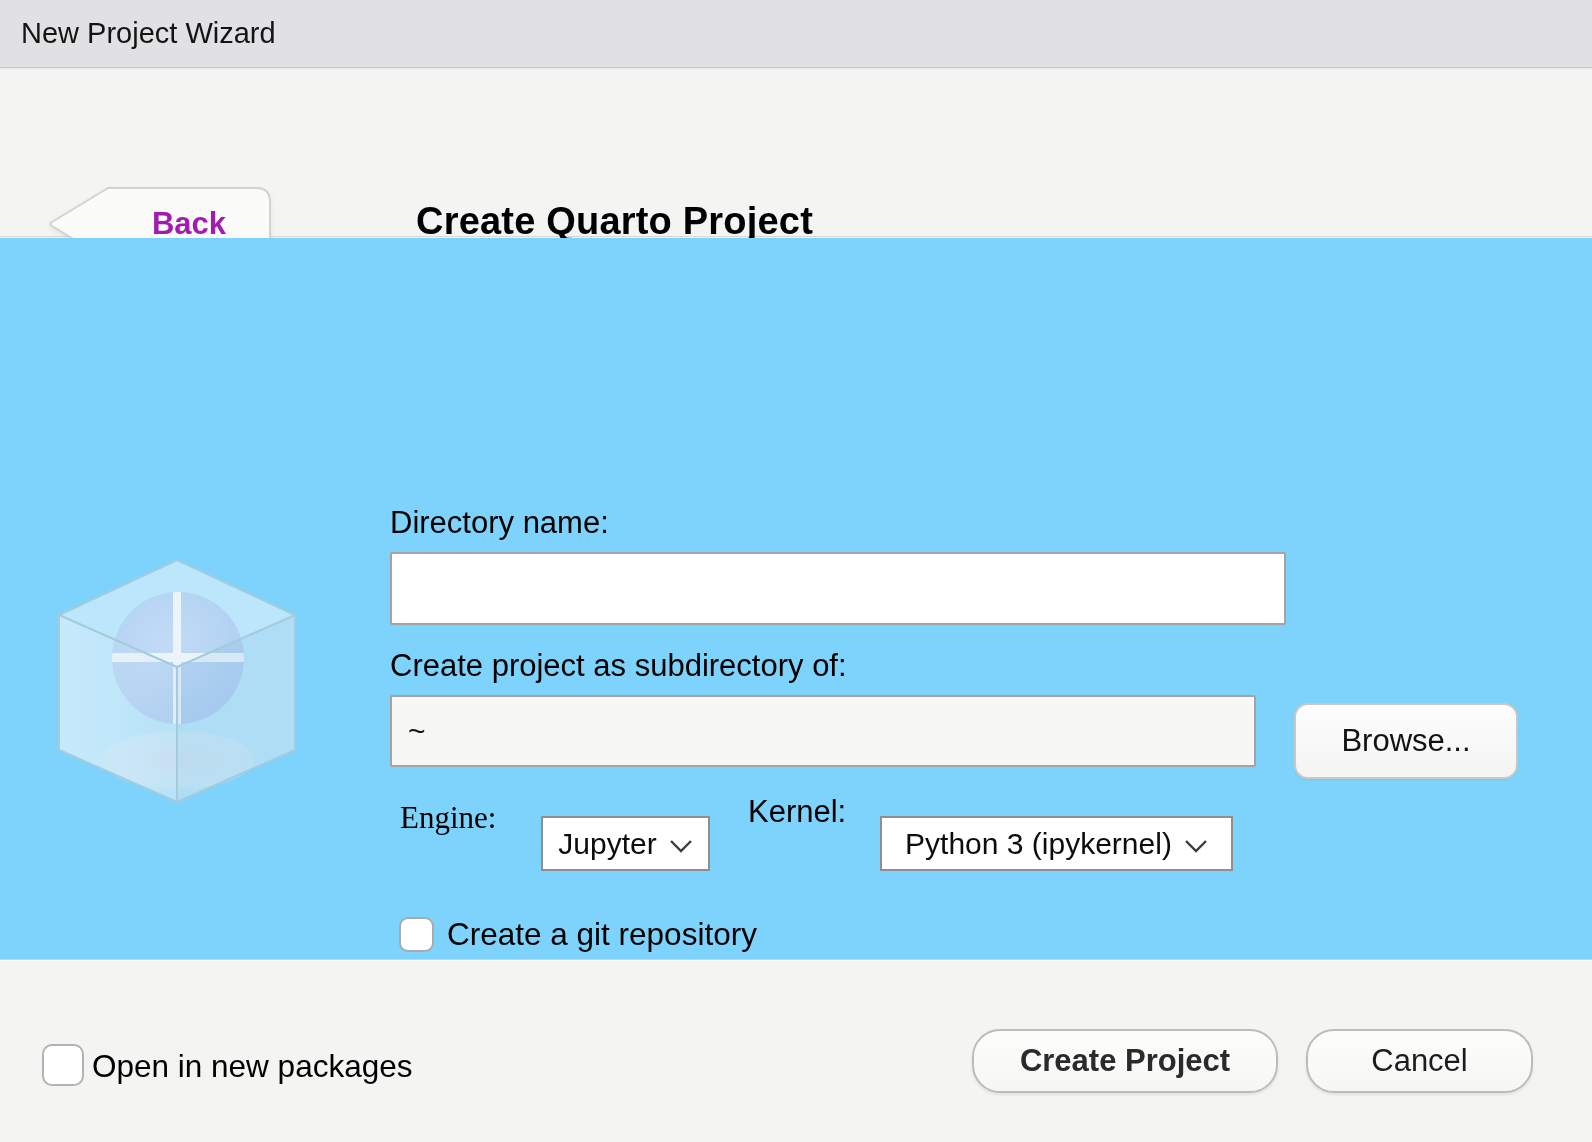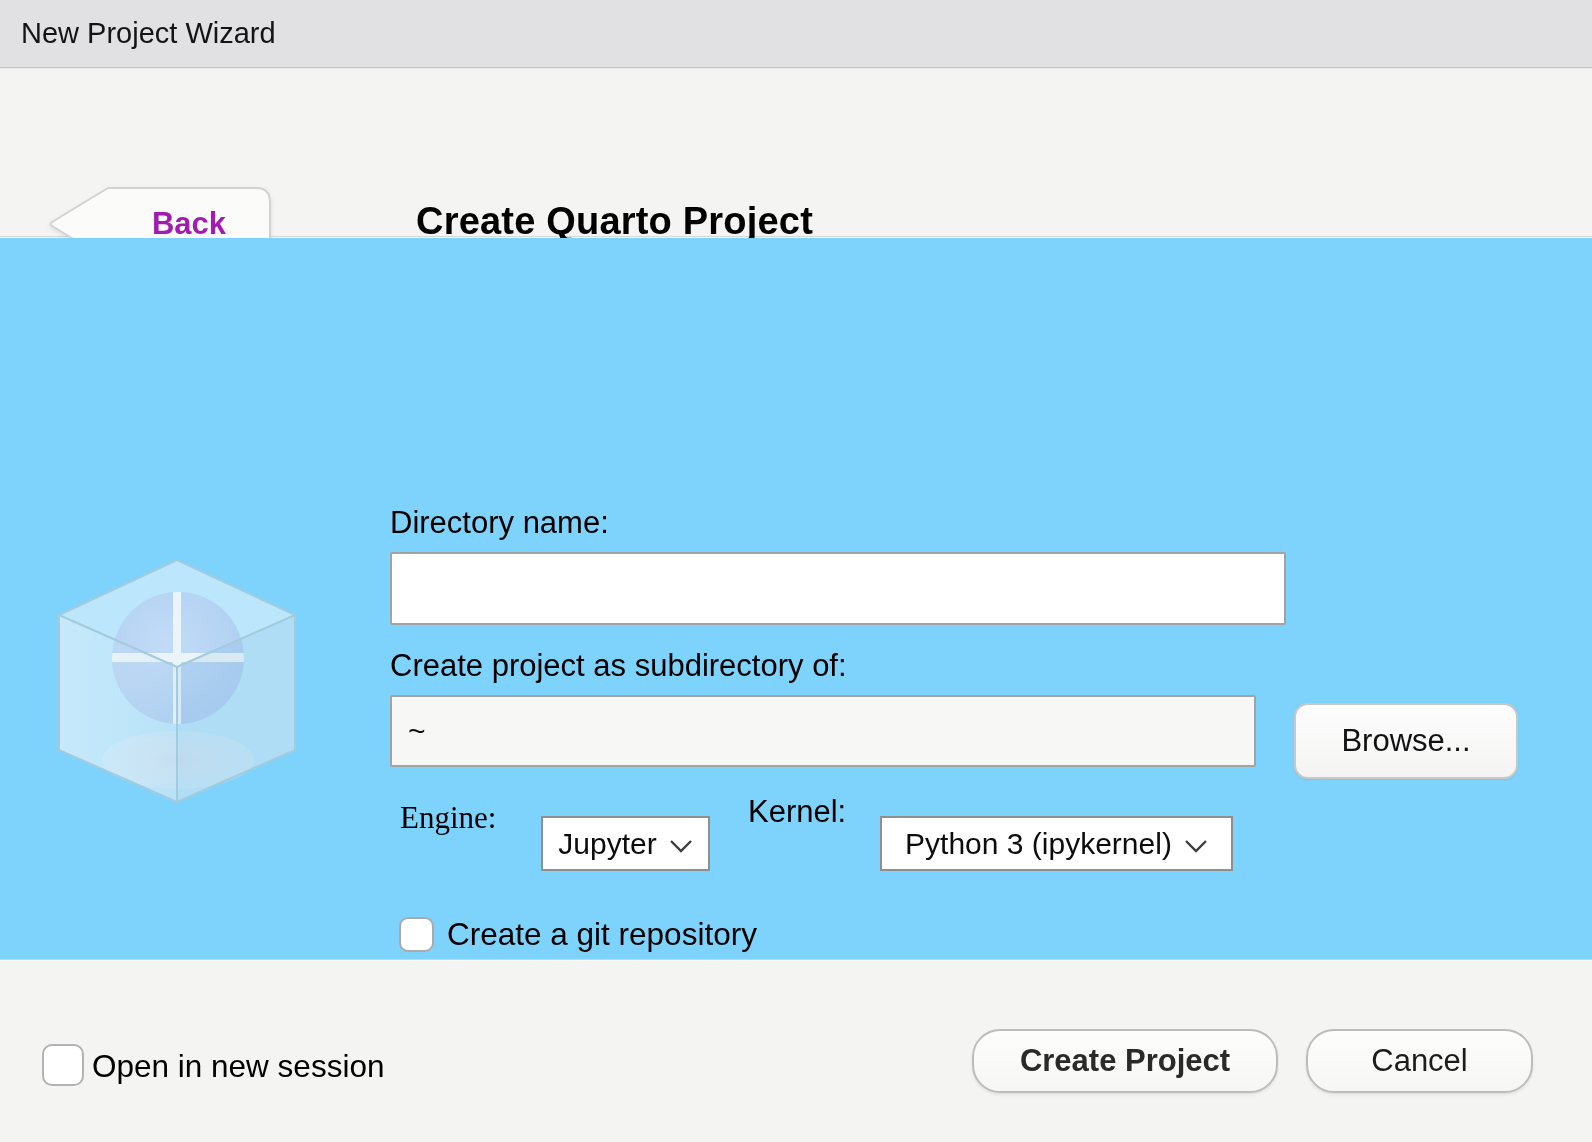--- a/index.html
+++ b/index.html
@@ -227,17 +227,17 @@
     <label class="cb-label lbl-venv">Use venv with packages:</label>
     <input class="text-input venv-input" type="text" value="matplotlib pandas" style="">
 
     <span class="checkbox cb-editor checked">✓</span>
     <label class="cb-label lbl-editor">Use visual markdown editor</label>
     <span class="help-icon">?</span>
   </div>
 
   <div class="footer"></div>
   <span class="checkbox cb-session"></span>
-  <label class="cb-label lbl-session">Open in new session</label>
+  <label class="cb-label lbl-session">Open in new packages</label>
   <button class="action-btn create-btn">Create Project</button>
   <button class="action-btn cancel-btn">Cancel</button>
 
 </div>
 
 </body></html>

